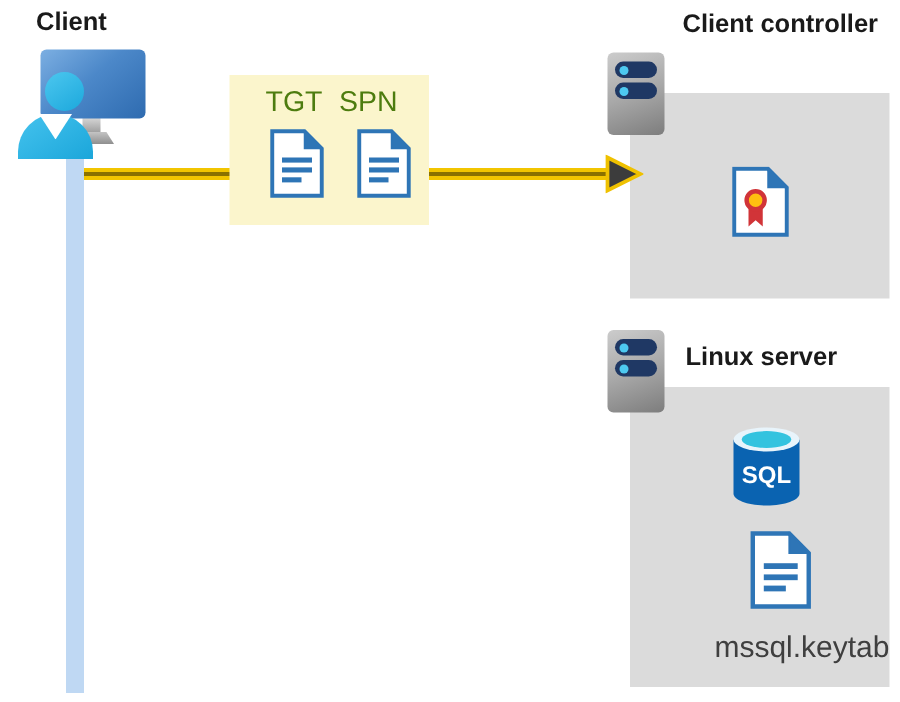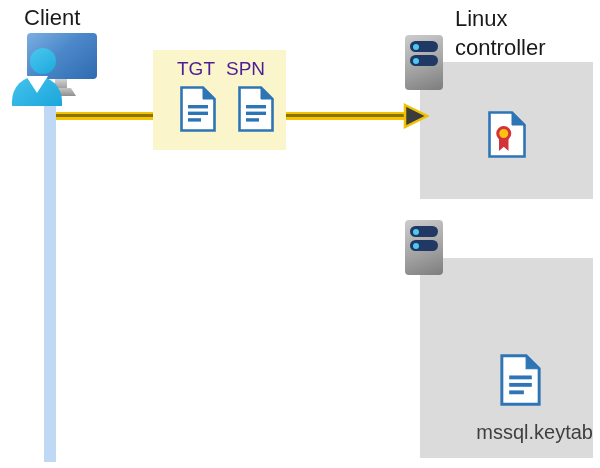--- a/index.html
+++ b/index.html
@@ -9,28 +9,28 @@
     position: relative;
     width: 600px;
     height: 468px;
     background: #ffffff;
     overflow: hidden;
   }
   .abs { position: absolute; }
 
   
   .h-label {
-    font-weight: normal;
-    font-size: 22px;
+    font-weight: bold;
+    font-size: 17px;
     color: #1a1a1a;
     line-height: 1.3;
   }
   .sub-label {
     font-size: 19px;
-    color: #4c1d95;
+    color: #4d7c0f;
   }
 
   
   .monitor {
     left: 27px; top: 33px; width: 70px; height: 46px;
     border-radius: 4px;
     background: linear-gradient(140deg, #7cafe2 0%, #4c88c9 45%, #2e6bb0 100%);
     z-index: 3;
   }
   .stand-neck {
@@ -182,51 +182,60 @@
     <svg width="36" height="46" viewBox="0 0 36 46">
       <path d="M1.5 1.5 H23 L34.5 13 V44.5 H1.5 Z" fill="#ffffff" stroke="#2e75b6" stroke-width="2.6"></path>
       <path d="M23 1.5 L34.5 13 H23 Z" fill="#2e75b6" stroke="#2e75b6" stroke-width="1"></path>
       <rect x="8" y="19" width="20" height="3.4" fill="#2e75b6"></rect>
       <rect x="8" y="25.6" width="20" height="3.4" fill="#2e75b6"></rect>
       <rect x="8" y="32.2" width="13" height="3.4" fill="#2e75b6"></rect>
     </svg>
   </div>
 
   <div class="abs dc-box"></div>
-  <div class="abs h-label dc-label">Linux controller</div>
+  <div class="abs h-label dc-label">Client controller</div>
 
   <div class="abs server-icon server-dc">
     <div class="server-bar b1">
       <div class="server-dot"></div>
     </div>
     <div class="server-bar b2">
       <div class="server-dot"></div>
     </div>
   </div>
 
   <div class="abs cert-icon">
     <svg width="38" height="47" viewBox="0 0 38 47">
       <path d="M1.5 1.5 H24 L36.5 14 V45.5 H1.5 Z" fill="#ffffff" stroke="#2e75b6" stroke-width="2.6"></path>
       <path d="M24 1.5 L36.5 14 H24 Z" fill="#2e75b6" stroke="#2e75b6" stroke-width="1"></path>
       <path d="M11 27 H20.5 V40 L15.75 35.8 L11 40 Z" fill="#d13438"></path>
       <circle cx="15.75" cy="22.5" r="6" fill="#ffc010" stroke="#d13438" stroke-width="3"></circle>
     </svg>
   </div>
 
   <div class="abs linux-box"></div>
+  <div class="abs h-label linux-label">Linux server</div>
 
   <div class="abs server-icon server-linux">
     <div class="server-bar b1">
       <div class="server-dot"></div>
     </div>
     <div class="server-bar b2">
       <div class="server-dot"></div>
     </div>
   </div>
 
+  <div class="abs sql-icon">
+    <svg width="48" height="54" viewBox="0 0 48 54">
+      <path d="M2 9 L2 45 C2 49.4 11.8 53 24 53 C36.2 53 46 49.4 46 45 L46 9 Z" fill="#0a63b1"></path>
+      <ellipse cx="24" cy="9" rx="22" ry="8" fill="#e8f4fb"></ellipse>
+      <ellipse cx="24" cy="9" rx="16.5" ry="5.6" fill="#33c3df"></ellipse>
+      <text x="24" y="38" text-anchor="middle" font-family="Liberation Sans, sans-serif" font-size="16" font-weight="bold" fill="#ffffff">SQL</text>
+    </svg>
+  </div>
 
   <div class="abs doc-keytab">
     <svg width="43" height="52" viewBox="0 0 36 46">
       <path d="M1.5 1.5 H23 L34.5 13 V44.5 H1.5 Z" fill="#ffffff" stroke="#2e75b6" stroke-width="2.6"></path>
       <path d="M23 1.5 L34.5 13 H23 Z" fill="#2e75b6" stroke="#2e75b6" stroke-width="1"></path>
       <rect x="8" y="19" width="20" height="3.4" fill="#2e75b6"></rect>
       <rect x="8" y="25.6" width="20" height="3.4" fill="#2e75b6"></rect>
       <rect x="8" y="32.2" width="13" height="3.4" fill="#2e75b6"></rect>
     </svg>
   </div>

